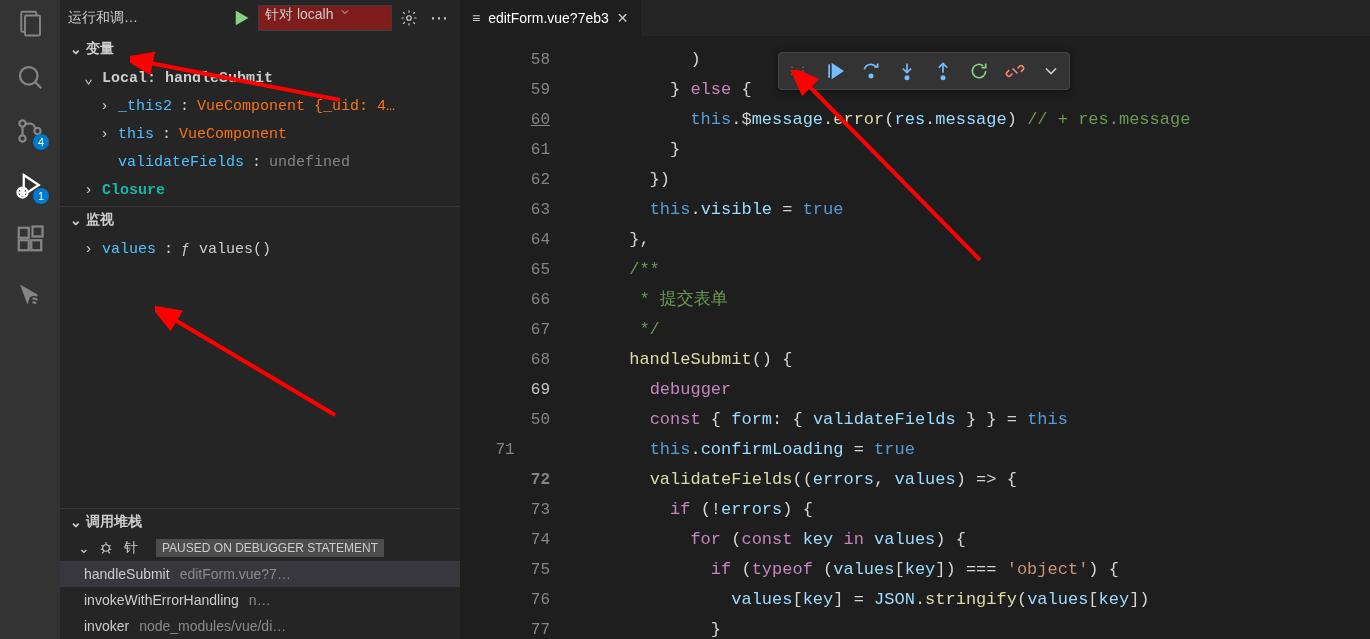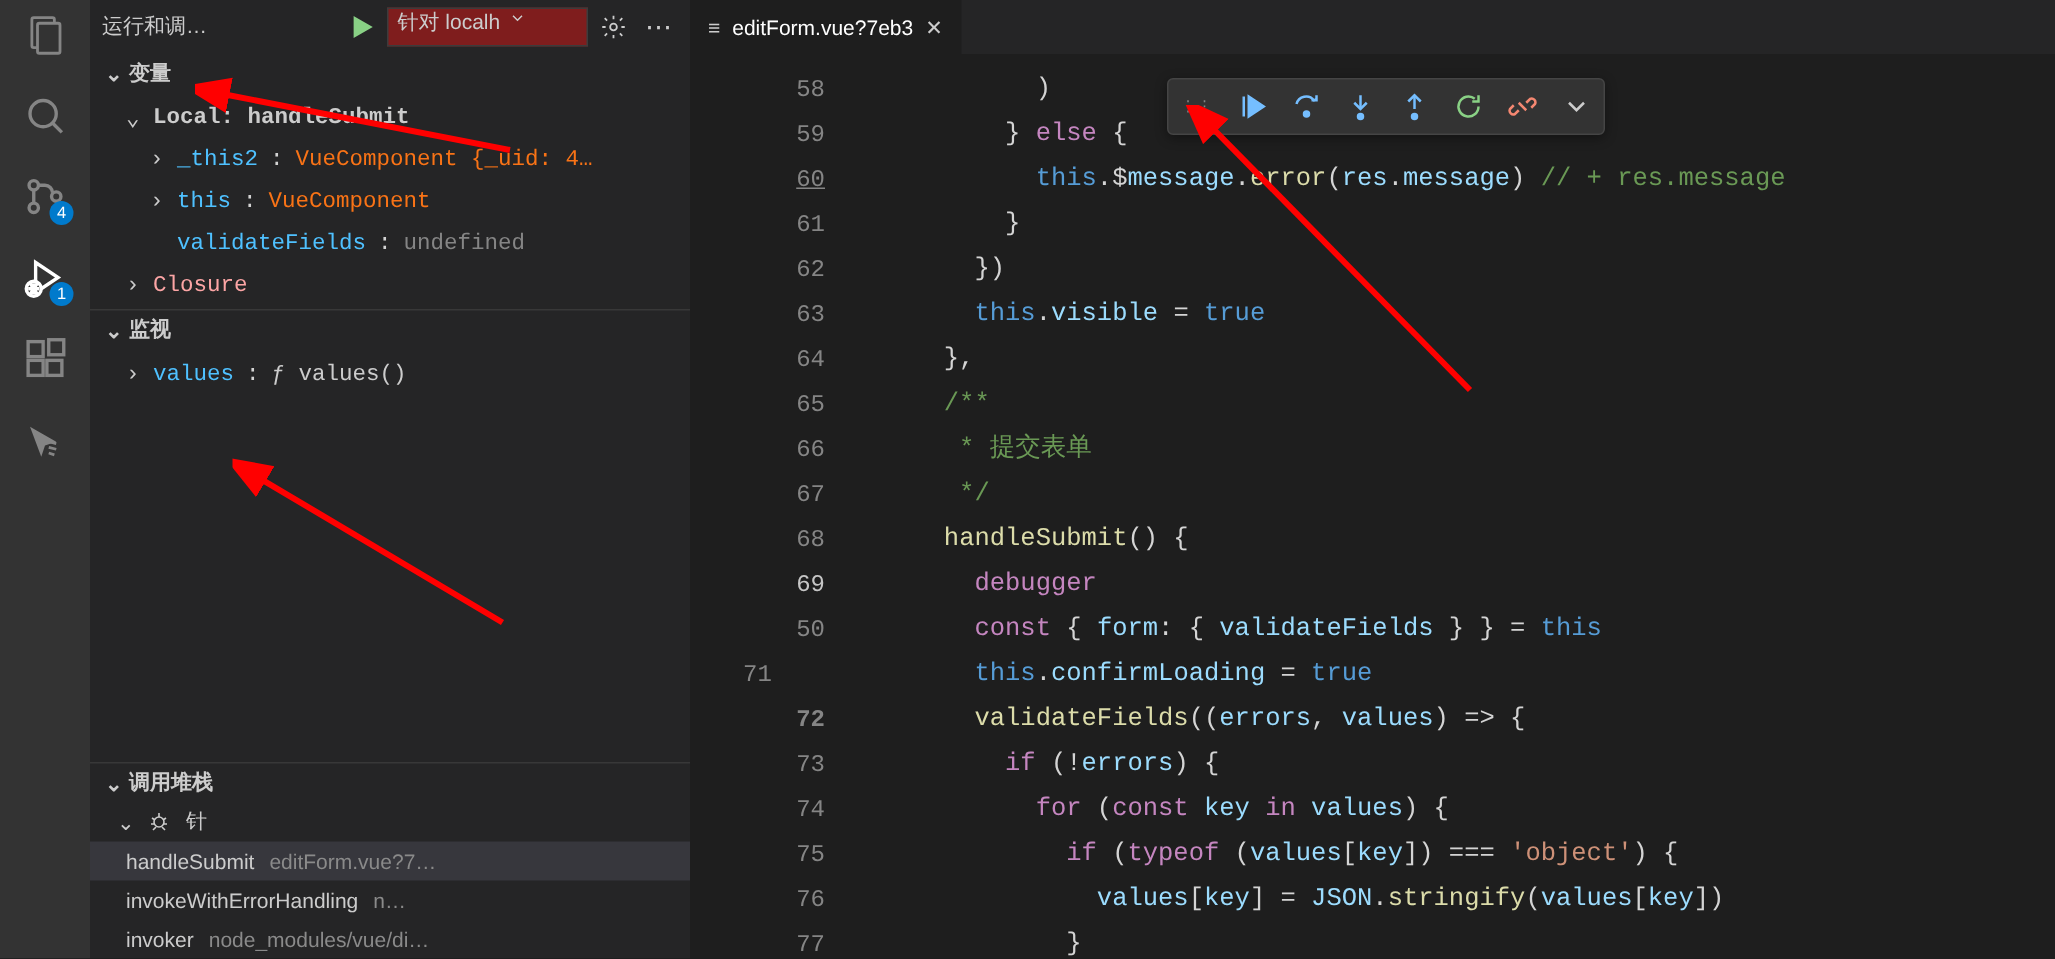--- a/index.html
+++ b/index.html
@@ -141,21 +141,21 @@
           <span class="val">VueComponent</span>
         </div>
       <div class="row sub">
           <span class="chev" style="visibility:hidden">›</span>
           <span class="lbl">validateFields</span>
           <span class="w">:</span>
           <span class="val" style="color:#858585">undefined</span>
         </div>
       <div class="row" style="padding-left:24px">
           <span class="chev">›</span>
-          <span style="color:#fca5a5;font-weight:normal">Closure</span>
+          <span style="color:#14b8a6;font-weight:bold">Closure</span>
         </div>
     </div>
 
     <div class="sect-hdr" style="border-top:1px solid #383838">
       <span class="chev">⌄</span>
         <span>监视</span>
     </div>
     <div class="tree">
       <div class="row" style="padding-left:24px">
           <span class="chev">›</span>
@@ -172,20 +172,21 @@
       </div>
       <div class="stack-row" style="padding-left:18px">
         <span class="chev">⌄</span>
         <span style="color:#ccc">
           <svg width="16" height="16" viewBox="0 0 24 24" fill="none" stroke="currentColor" stroke-width="1.6">
               <circle cx="12" cy="12" r="5"></circle>
               <path d="M12 3v4M5 8l3 2M19 8l-3 2M4 14h4M16 14h4M6 20l3-3M18 20l-3-3"></path>
             </svg>
         </span>
         <span>针</span>
+        <span class="pill">PAUSED ON DEBUGGER STATEMENT</span>
       </div>
       <div class="stack-row sel">
           <span class="fn">handleSubmit</span>
           <span class="src">editForm.vue?7…</span>
         </div>
       <div class="stack-row">
           <span class="fn">invokeWithErrorHandling</span>
           <span class="src">n…</span>
         </div>
       <div class="stack-row">

